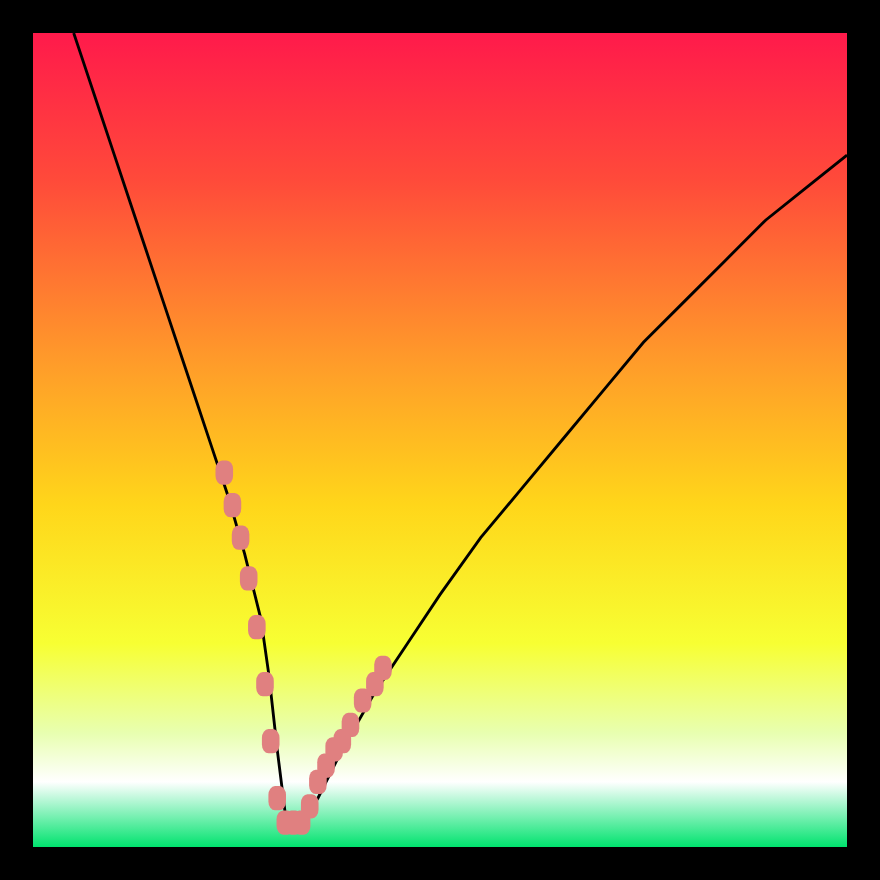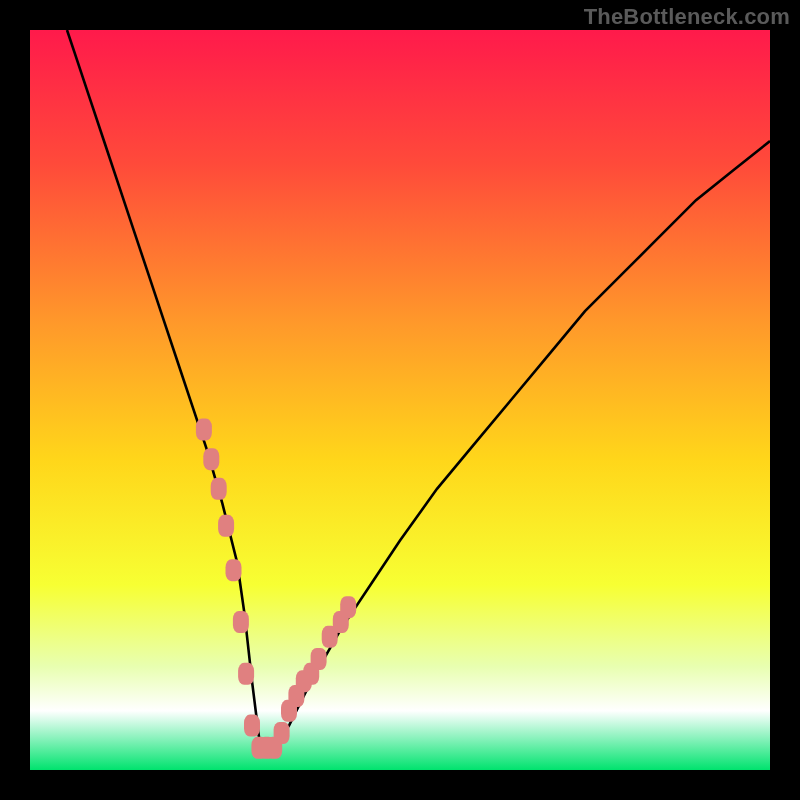--- a/index.html
+++ b/index.html
@@ -34,21 +34,20 @@
     width: 740px;
     height: 740px;
     box-sizing: border-box;
   }
   svg { display: block; }
 </style>
 </head>
 <body>
 
 <div class="outer">
-  <div class="watermark">TheBottleneck.com</div>
   <div class="plot-frame">
     <svg id="chart-svg" width="740" height="740" viewBox="0 0 740 740">
       <defs>
         <linearGradient id="bg-grad" x1="0" y1="0" x2="0" y2="1">
             <stop offset="0%" stop-color="#ff1a4b"></stop>
             <stop offset="18%" stop-color="#ff4a3a"></stop>
             <stop offset="40%" stop-color="#ff9a2a"></stop>
             <stop offset="57.99999999999999%" stop-color="#ffd61a"></stop>
             <stop offset="75%" stop-color="#f7ff33"></stop>
             <stop offset="86%" stop-color="#e8ffb0"></stop>

